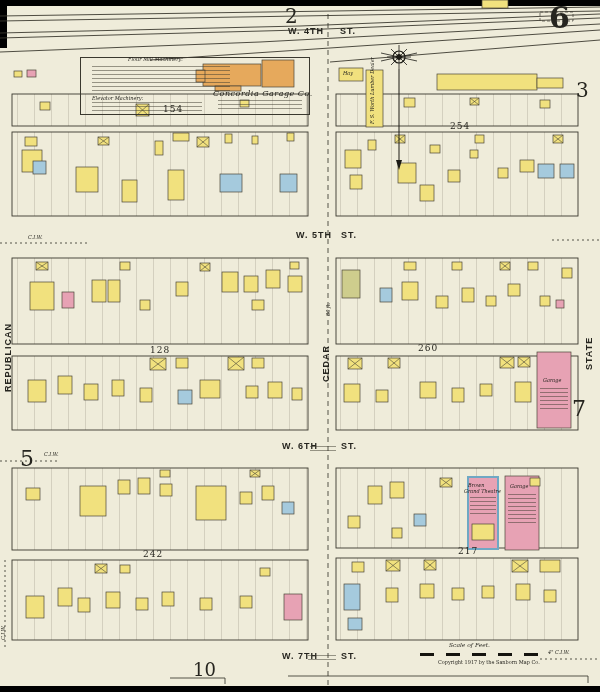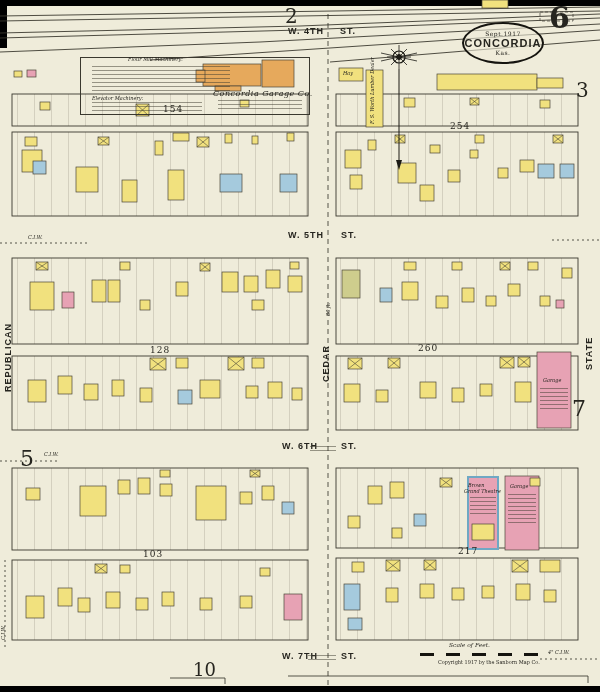--- a/index.html
+++ b/index.html
@@ -600,47 +600,42 @@
 <span class="tx it ser s55" style="left:343px;top:71px;">Hay</span>
 <span class="tx it ser rots" style="left:370px;top:124px;">F. S. Worth Lumber Dealer</span>
 
 <span class="tx big" style="left:285px;top:6px;font-size:20px;">2</span>
 <span class="tx big bold" style="left:549px;top:3px;font-size:30px;">6</span>
 <span class="tx big" style="left:576px;top:80px;font-size:20px;">3</span>
 <span class="tx big" style="left:572px;top:398px;font-size:22px;">7</span>
 <span class="tx big" style="left:20px;top:448px;font-size:22px;">5</span>
 <span class="tx big" style="left:193px;top:661px;font-size:18px;">10</span>
 
-<div id="stampOval">
-  <span class="d ser">Sept.1917</span>
-  <span class="c">CONCORDIA</span>
-  <span class="k ser">Kas.</span>
-</div>
 
 <span class="tx st" style="left:288px;top:27px;">W. 4TH</span>
 <span class="tx st" style="left:340px;top:27px;">ST.</span>
-<span class="tx st" style="left:288px;top:231px;">W. 5TH</span>
+<span class="tx st" style="left:296px;top:231px;">W. 5TH</span>
 <span class="tx st" style="left:341px;top:231px;">ST.</span>
 <span class="tx st" style="left:282px;top:442px;">W. 6TH</span>
 <span class="tx st" style="left:341px;top:442px;">ST.</span>
 <span class="tx st" style="left:282px;top:652px;">W. 7TH</span>
 <span class="tx st" style="left:341px;top:652px;">ST.</span>
 <div class="squig" style="left:310px;top:446px;width:26px;height:8px;"></div>
 <div class="squig" style="left:308px;top:655px;width:28px;height:8px;"></div>
 
 <span class="tx st rot" style="left:4px;top:392px;font-size:9px;">REPUBLICAN</span>
 <span class="tx st rot" style="left:322px;top:382px;font-size:9px;">CEDAR</span>
 <span class="tx it ser rots" style="left:326px;top:316px;">80 ft.</span>
 <span class="tx st rot" style="left:585px;top:370px;font-size:9px;">STATE</span>
 
 <span class="tx blk" style="left:163px;top:105px;">154</span>
 <span class="tx blk" style="left:450px;top:122px;">254</span>
 <span class="tx blk" style="left:150px;top:346px;">128</span>
 <span class="tx blk" style="left:418px;top:344px;">260</span>
-<span class="tx blk" style="left:143px;top:550px;">103</span>
+<span class="tx blk" style="left:143px;top:550px;">242</span>
 <span class="tx blk" style="left:458px;top:547px;">217</span>
 
 <span class="tx it ser s55" style="left:468px;top:483px;">Brown</span>
 <span class="tx it ser s55" style="left:464px;top:489px;">Grand Theatre</span>
 <div class="squig" style="left:470px;top:497px;width:26px;height:20px;"></div>
 <span class="tx it ser s55" style="left:510px;top:484px;">Garage</span>
 <div class="squig" style="left:508px;top:494px;width:28px;height:30px;"></div>
 <span class="tx it ser s55" style="left:543px;top:378px;">Garage</span>
 <div class="squig" style="left:540px;top:388px;width:28px;height:22px;"></div>
 

